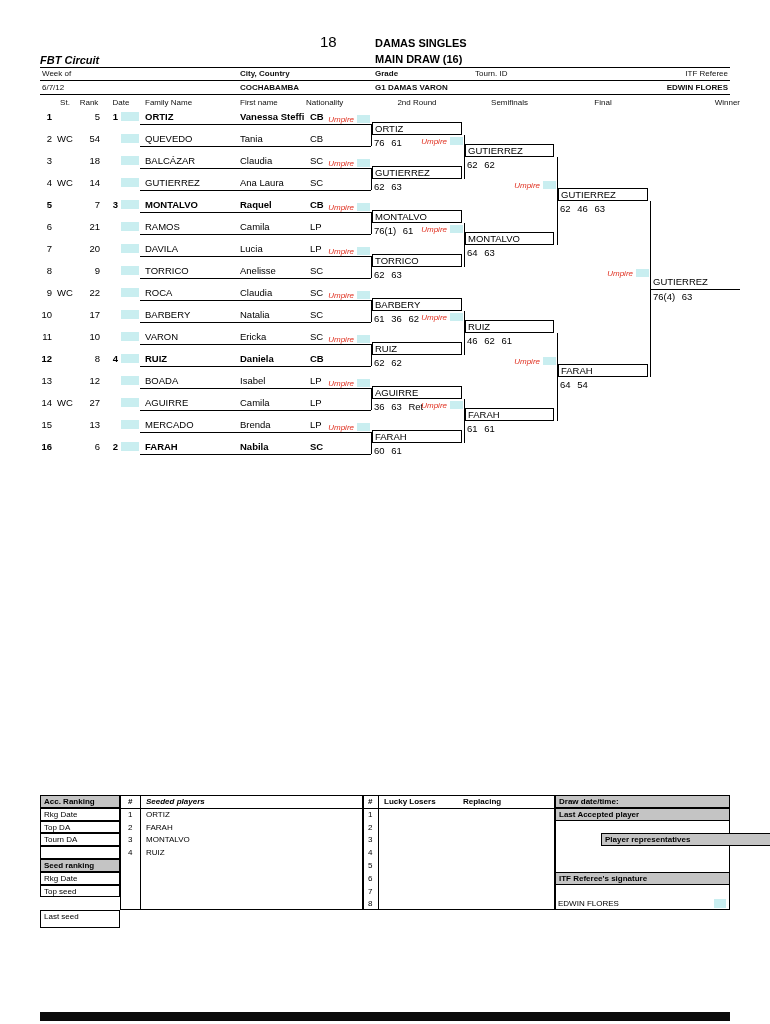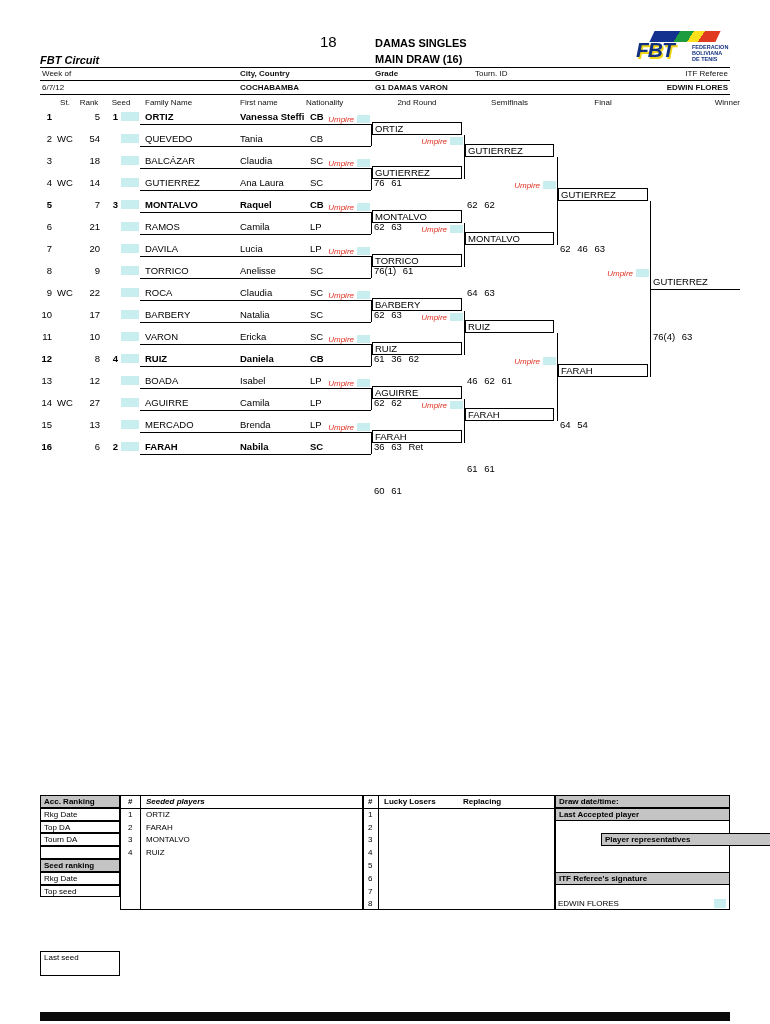--- a/index.html
+++ b/index.html
@@ -2,21 +2,21 @@
 <html style="--cyan: #c9eef0; --umpire: #e03020; --gray: #c4c4c4;"><head>
 <meta charset="utf-8">
 <style>
   * { margin:0; padding:0; box-sizing:border-box; }
   html,body { background:#ffffff; }
   body { font-family:"Liberation Sans", sans-serif; color:#000; }
   #sheet { position:relative; width:770px; height:1024px; background:#fff; overflow:hidden; }
   .t { position:absolute; font-size:9.5px; line-height:12px; white-space:nowrap; }
   .t8 { position:absolute; font-size:8px; line-height:10px; white-space:nowrap; color:#111; }
   .b { font-weight:bold; }
-  .score { word-spacing:4px;margin-top:40px; }
+  .score { word-spacing:4px; }
   .cyan { position:absolute; background:var(--cyan,#c9eef0); }
   .gray { background:var(--gray,#c4c4c4); }
   .hline { position:absolute; height:1px; background:#000; }
   .vline { position:absolute; width:1px; background:#000; }
   .wbox { position:absolute; height:13px; border:1px solid #000; background:#fff;
           font-size:9.5px; line-height:11px; padding-left:2px; white-space:nowrap; }
   .umpire { position:absolute; font-size:8px; font-style:italic; line-height:9px;
             color:var(--umpire,#e03020); text-align:right; white-space:nowrap; }
 
   .title { position:absolute; left:40px; top:27px; font-size:23px; font-weight:bold; letter-spacing:0.5px; }
@@ -42,49 +42,40 @@
 </head>
 <body>
 
 <div id="sheet">
 
   <div class="pageno">18</div>
   <div class="evt">DAMAS SINGLES</div>
   <div class="circuit">FBT Circuit</div>
   <div class="drawtitle">MAIN DRAW (16)</div>
 
-  <div class="logo">
-    <div class="flag"></div>
-    <div class="fbt">FBT</div>
-    <div class="org">
-      <div>FEDERACION</div>
-      <div>BOLIVIANA</div>
-      <div>DE TENIS</div>
-    </div>
-  </div>
 
   <div class="hline" style="left:40px; top:67px; width:690px;"></div>
   <div class="hline" style="left:40px; top:80px; width:690px;"></div>
   <div class="hline" style="left:40px; top:94px; width:690px;"></div>
 
   <div class="t8" style="left:42px; top:69px;">Week of</div>
   <div class="t8 b" style="left:240px; top:69px;">City, Country</div>
   <div class="t8 b" style="left:375px; top:69px;">Grade</div>
   <div class="t8" style="left:475px; top:69px;">Tourn. ID</div>
   <div class="t8" style="left:628px; top:69px; width:100px; text-align:right;">ITF Referee</div>
 
   <div class="t8" style="left:42px; top:83px;">6/7/12</div>
   <div class="t8 b" style="left:240px; top:83px;">COCHABAMBA</div>
   <div class="t8 b" style="left:375px; top:83px;">G1 DAMAS VARON</div>
   <div class="t8" style="left:475px; top:83px;"></div>
   <div class="t8 b" style="left:600px; top:83px; width:128px; text-align:right;">EDWIN FLORES</div>
 
   <div class="t8" style="left:55px; top:98px; width:20px; text-align:center;">St.</div>
   <div class="t8" style="left:76px; top:98px; width:26px; text-align:center;">Rank</div>
-  <div class="t8" style="left:104px; top:98px; width:34px; text-align:center;">Seed</div>
+  <div class="t8" style="left:104px; top:98px; width:34px; text-align:center;">Date</div>
   <div class="t8" style="left:145px; top:98px;">Family Name</div>
   <div class="t8" style="left:240px; top:98px;">First name</div>
   <div class="t8" style="left:306px; top:98px;">Nationality</div>
   <div class="t8" style="left:372px; top:98px; width:90px; text-align:center;">2nd Round</div>
   <div class="t8" style="left:465px; top:98px; width:89px; text-align:center;">Semifinals</div>
   <div class="t8" style="left:558px; top:98px; width:90px; text-align:center;">Final</div>
   <div class="t8" style="left:651px; top:98px; width:89px; text-align:right;">Winner</div>
 
   <div class="blackbar"></div>
 <div class="t b" style="left: 36px; top: 111px; width: 16px; text-align: right;">1</div>
@@ -284,21 +275,21 @@
     <div class="hline" style="left: 651px; top: 289px; width: 89px;"></div>
     <div class="t score" style="left: 653px; top: 291px;">76(4) 63</div>
     <div class="fcell gray b" style="left: 40px; top: 795px; width: 80px; height: 12.8px;">Acc. Ranking</div>
     <div class="fcell" style="left: 40px; top: 807.8px; width: 80px; height: 12.8px;">Rkg Date</div>
     <div class="fcell" style="left: 40px; top: 820.6px; width: 80px; height: 12.8px;">Top DA</div>
     <div class="fcell" style="left: 40px; top: 833.4px; width: 80px; height: 12.8px;">Tourn DA</div>
     <div class="fcell" style="left: 40px; top: 846.2px; width: 80px; height: 12.8px;"></div>
     <div class="fcell gray b" style="left: 40px; top: 859px; width: 80px; height: 12.8px;">Seed ranking</div>
     <div class="fcell" style="left: 40px; top: 871.8px; width: 80px; height: 12.8px;">Rkg Date</div>
     <div class="fcell" style="left: 40px; top: 884.6px; width: 80px; height: 12.8px;">Top seed</div>
-    <div class="fcell" style="left: 40px; top: 951px; width: 80px; height: 25px;">Last seed</div>
+    <div class="fcell" style="left: 40px; top: 910px; width: 80px; height: 18px;">Last seed</div>
     <div class="obox" style="left: 120px; top: 795px; width: 243px; height: 115.2px;"></div>
     <div class="hline" style="left: 120px; top: 807.8px; width: 243px;"></div>
     <div class="vline" style="left: 140px; top: 795px; height: 115.2px;"></div>
     <div class="ft b" style="left: 128px; top: 797px;">#</div>
     <div class="ft b" style="left: 146px; top: 797px; font-style: italic;">Seeded players</div>
     <div class="ft" style="left: 128px; top: 809.8px;">1</div>
     <div class="ft" style="left: 146px; top: 809.8px;">ORTIZ</div>
     <div class="ft" style="left: 128px; top: 822.6px;">2</div>
     <div class="ft" style="left: 146px; top: 822.6px;">FARAH</div>
     <div class="ft" style="left: 128px; top: 835.4px;">3</div>

